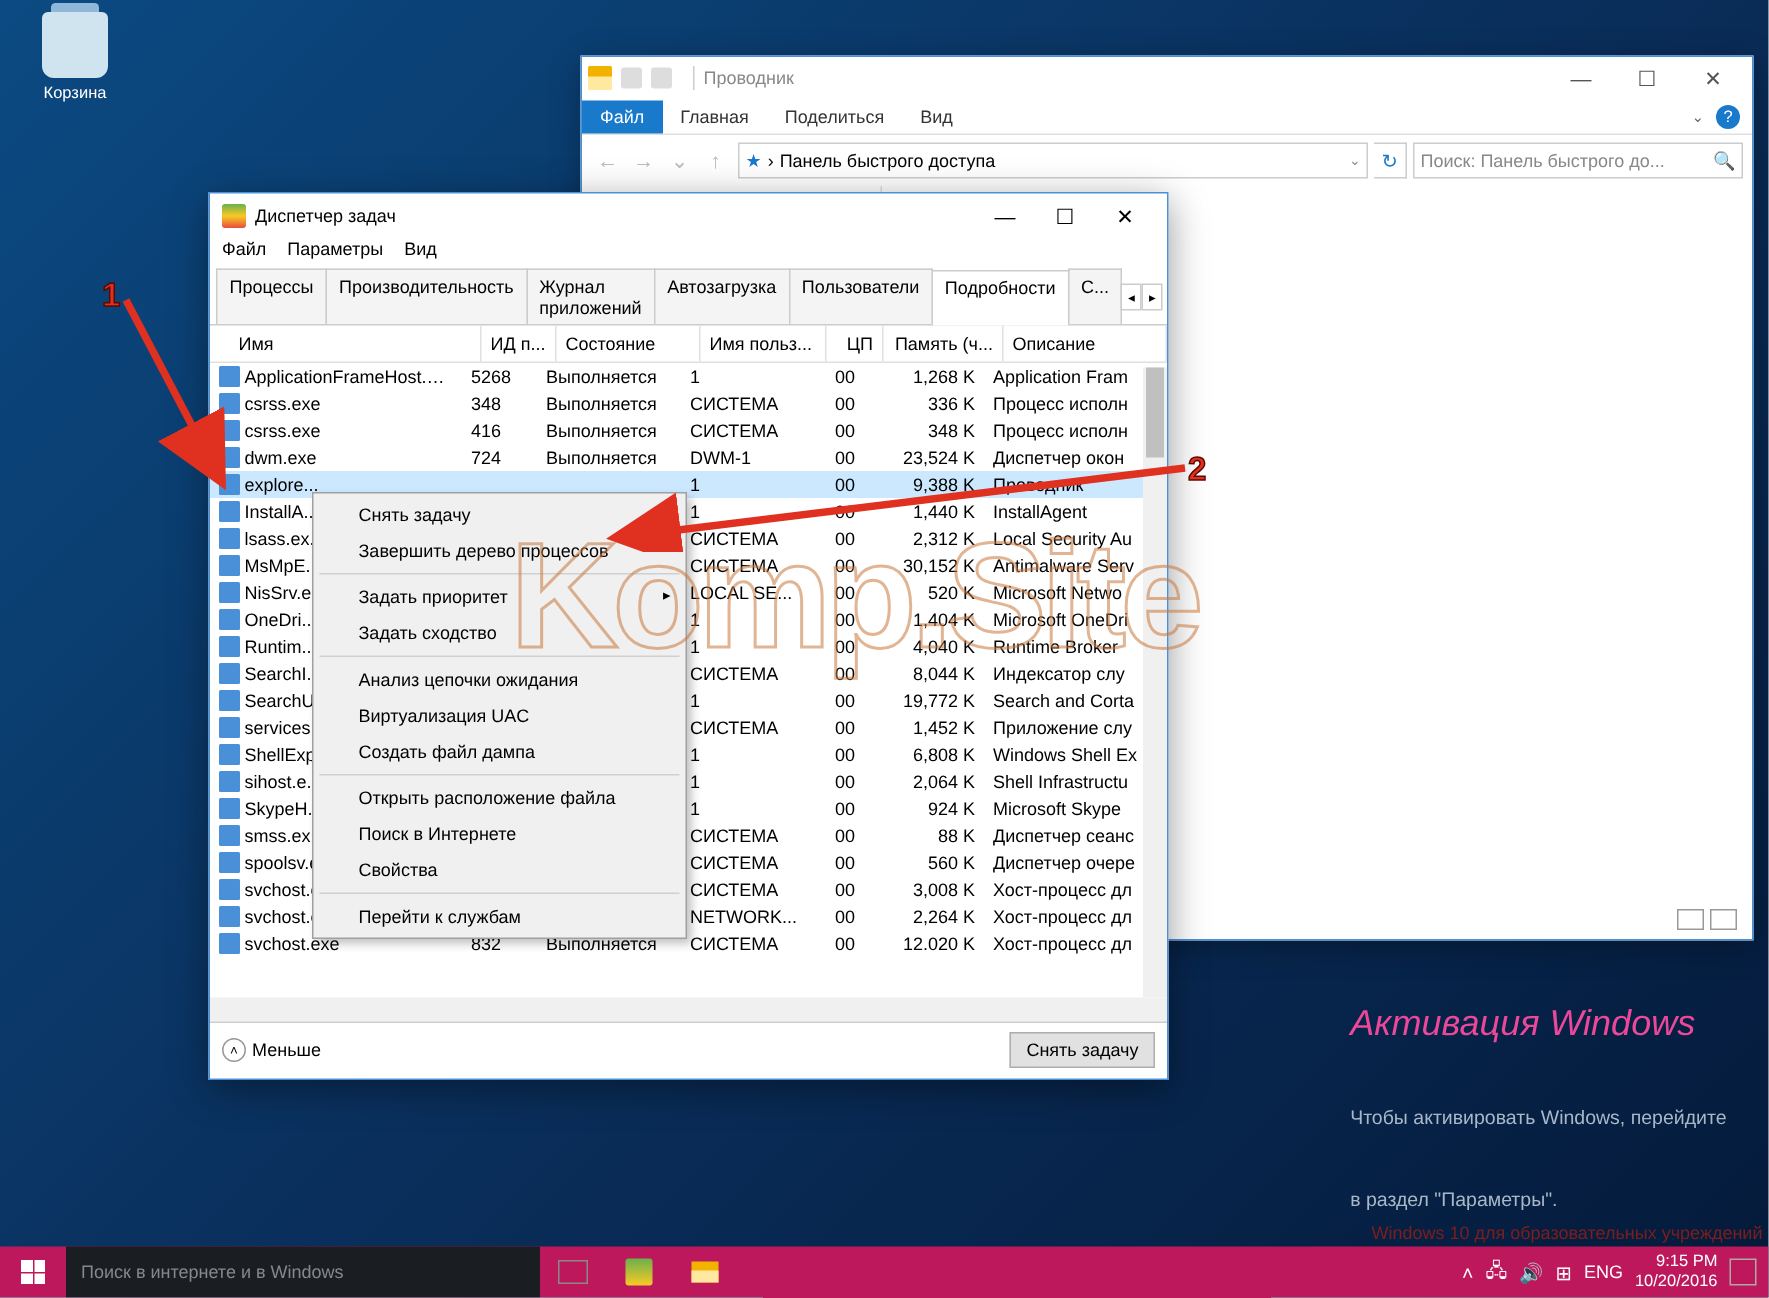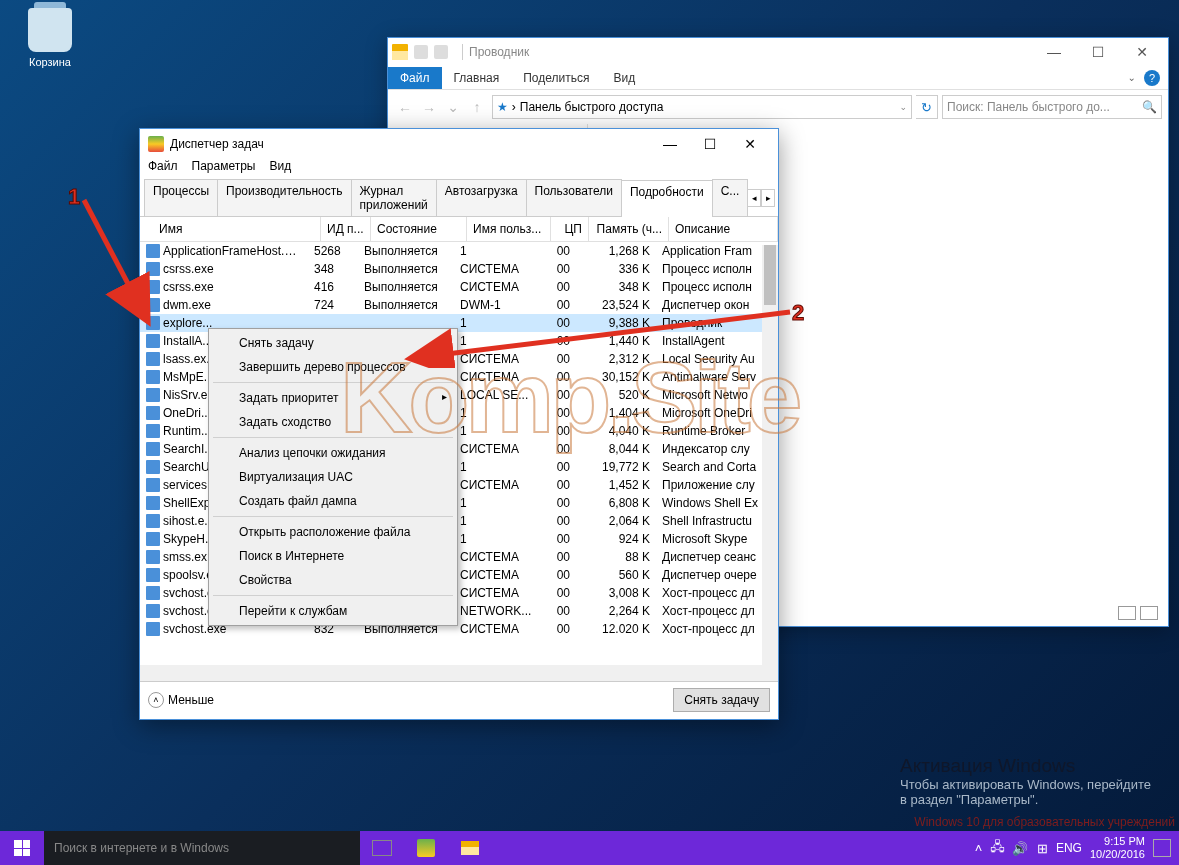--- a/index.html
+++ b/index.html
@@ -94,26 +94,26 @@
 
 
 .red-num{position:absolute;font-weight:900;font-size:22px;color:#e03020;-webkit-text-stroke:1px #5a0800;}
 .arrow-svg{position:absolute;pointer-events:none;}
 
 
 .watermark{position:absolute;top:340px;left:340px;font-size:100px;font-weight:600;color:rgba(0,0,0,0);-webkit-text-stroke:2px rgba(200,120,60,0.55);letter-spacing:-4px;pointer-events:none;z-index:50;font-family:"Segoe UI",sans-serif;}
 
 
 .activation{position:absolute;bottom:58px;right:28px;text-align:left;color:#a9b8c8;}
-.activation .h{font-size:19px;color:#0f172a;}
-.activation .s{font-size:13px;}
+.activation .h{font-size:24px;color:#ec4899;font-style:italic;}
+.activation .s{font-size:13px;margin-top:40px;}
 .edition{position:absolute;bottom:36px;right:4px;color:#7f1d1d;font-size:12px;}
 
 
-.taskbar{position:absolute;bottom:0;left:0;right:0;height:34px;background:#6d28d9;display:flex;align-items:center;color:#fff;font-size:12px;}
+.taskbar{position:absolute;bottom:0;left:0;right:0;height:34px;background:#be185d;display:flex;align-items:center;color:#fff;font-size:12px;}
 .taskbar .start{width:44px;height:34px;display:flex;align-items:center;justify-content:center;}
 .taskbar .start .winlogo{width:16px;height:16px;display:grid;grid-template:1fr 1fr/1fr 1fr;gap:1px;}
 .taskbar .start .winlogo span{background:#fff;}
 .taskbar .search{flex:0 0 316px;height:34px;display:flex;align-items:center;padding:0 10px;color:#888;background:#1a1d22;}
 .taskbar .tbtn{width:44px;height:34px;display:flex;align-items:center;justify-content:center;}
 .taskbar .tbtn .ico{width:20px;height:16px;border:1px solid #888;}
 .taskbar .tbtn .tm{width:18px;height:18px;background:linear-gradient(#6ab04c,#f9ca24);border-radius:2px;}
 .taskbar .tbtn .fe{width:18px;height:14px;background:#f2b200;position:relative;}
 .taskbar .tbtn .fe::after{content:"";position:absolute;bottom:0;left:0;right:0;height:8px;background:#ffe8a0;}
 .taskbar .tray{margin-left:auto;display:flex;align-items:center;gap:8px;padding:0 8px;}

